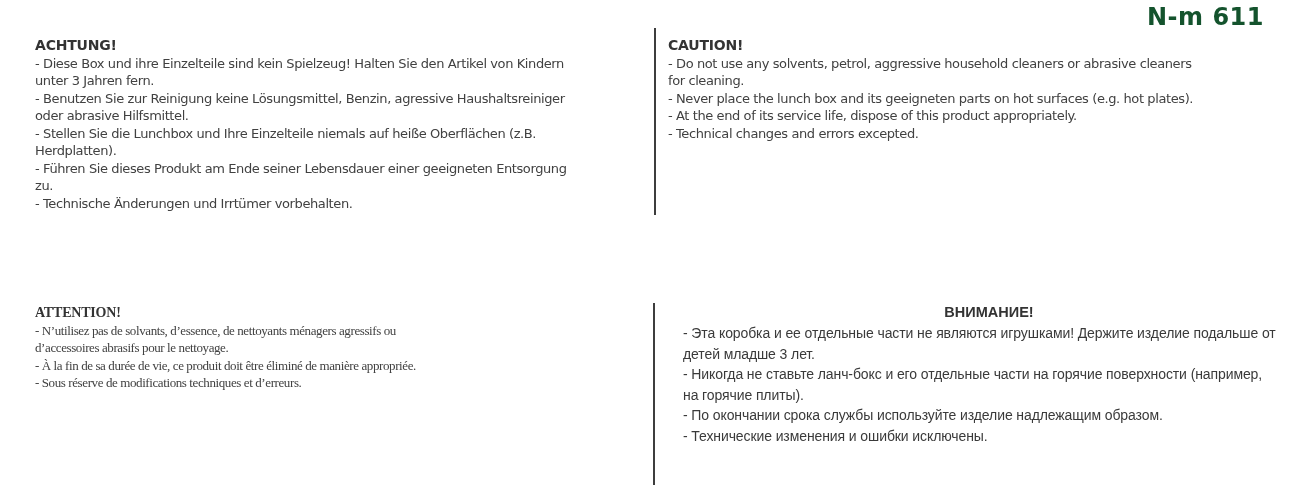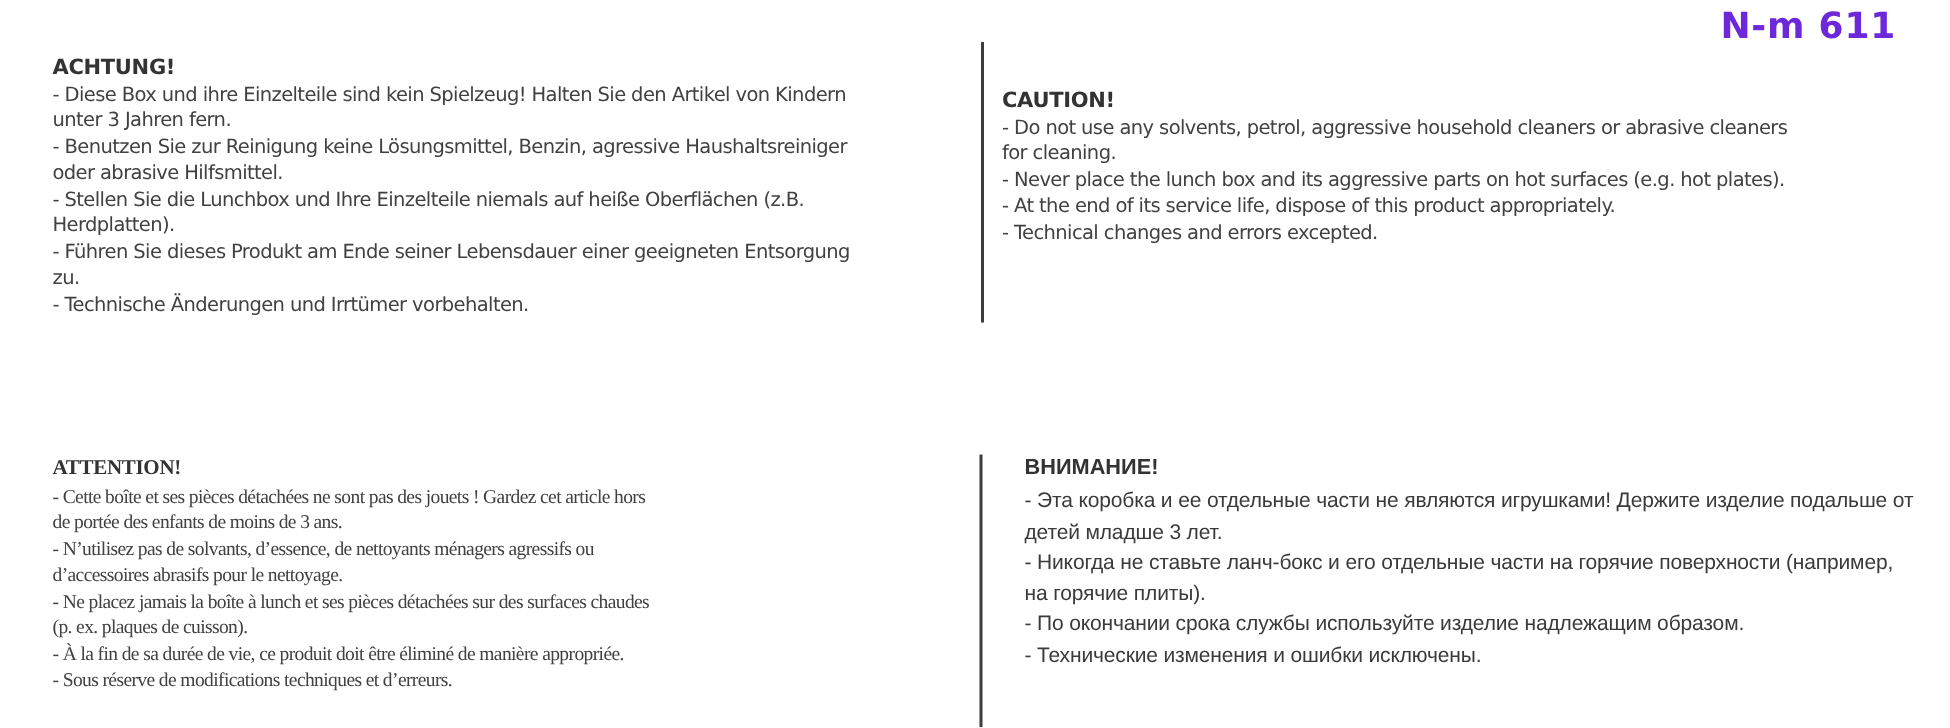--- a/index.html
+++ b/index.html
@@ -13,21 +13,21 @@
     overflow: hidden;
   }
 
   .model {
     position: absolute;
     top: 3px;
     right: 36px;
     font-size: 24px;
     font-weight: bold;
     letter-spacing: 0.5px;
-    color: #6d28d9;
+    color: #14532d;
     font-family: "DejaVu Sans", sans-serif;
   }
 
   .block {
     position: absolute;
     color: #414141;
     font-size: 13px;
     line-height: 17.5px;
     letter-spacing: -0.4px;
   }
@@ -39,36 +39,37 @@
     letter-spacing: -0.2px;
     color: #333333;
     line-height: 17.5px;
   }
   .item {
     margin: 0;
     white-space: pre-line;
   }
 
   .block-de { left: 35px;  top: 37px;  width: 617px; }
-  .block-en { left: 668px; top: 37px;  width: 622px; margin-top: 22px; }
+  .block-en { left: 668px; top: 37px;  width: 622px; }
   .block-fr { left: 35px;  top: 304px; width: 617px; font-family: Liberation Serif, serif; }
 
   .block-ru {
     left: 683px; top: 302px; width: 612px;
     font-family: "Liberation Sans", sans-serif;
     font-size: 14px;
     line-height: 20.5px;
     letter-spacing: -0.1px;
     color: #3a3a3a;
   }
   .block-ru h2.heading {
     font-size: 14.5px;
     line-height: 21px;
     letter-spacing: 0;
     color: #333333;
+    text-align: center;
   }
 
   .divider {
     position: absolute;
     width: 2px;
     background: #3d3d3d;
   }
   .divider-top    { left: 654px; top: 28px;  height: 187px; }
   .divider-bottom { left: 653px; top: 303px; height: 182px; }
 </style>
@@ -91,33 +92,29 @@
 zu.</p>
     <p class="item">- Technische Änderungen und Irrtümer vorbehalten.</p>
   </section>
 
   <div class="divider divider-top"></div>
 
   <section class="block block-en">
     <h2 class="heading">CAUTION!</h2>
     <p class="item">- Do not use any solvents, petrol, aggressive household cleaners or abrasive cleaners
 for cleaning.</p>
-    <p class="item">- Never place the lunch box and its aggressive parts on hot surfaces (e.g. hot plates).</p>
+    <p class="item">- Never place the lunch box and its geeigneten parts on hot surfaces (e.g. hot plates).</p>
     <p class="item">- At the end of its service life, dispose of this product appropriately.</p>
     <p class="item">- Technical changes and errors excepted.</p>
   </section>
 
   <section class="block block-fr">
     <h2 class="heading">ATTENTION!</h2>
-    <p class="item">- Cette boîte et ses pièces détachées ne sont pas des jouets ! Gardez cet article hors
-de portée des enfants de moins de 3 ans.</p>
     <p class="item">- N’utilisez pas de solvants, d’essence, de nettoyants ménagers agressifs ou
 d’accessoires abrasifs pour le nettoyage.</p>
-    <p class="item">- Ne placez jamais la boîte à lunch et ses pièces détachées sur des surfaces chaudes
-(p. ex. plaques de cuisson).</p>
     <p class="item">- À la fin de sa durée de vie, ce produit doit être éliminé de manière appropriée.</p>
     <p class="item">- Sous réserve de modifications techniques et d’erreurs.</p>
   </section>
 
   <div class="divider divider-bottom"></div>
 
   <section class="block block-ru">
     <h2 class="heading">ВНИМАНИЕ!</h2>
     <p class="item">- Эта коробка и ее отдельные части не являются игрушками! Держите изделие подальше от
 детей младше 3 лет.</p>

